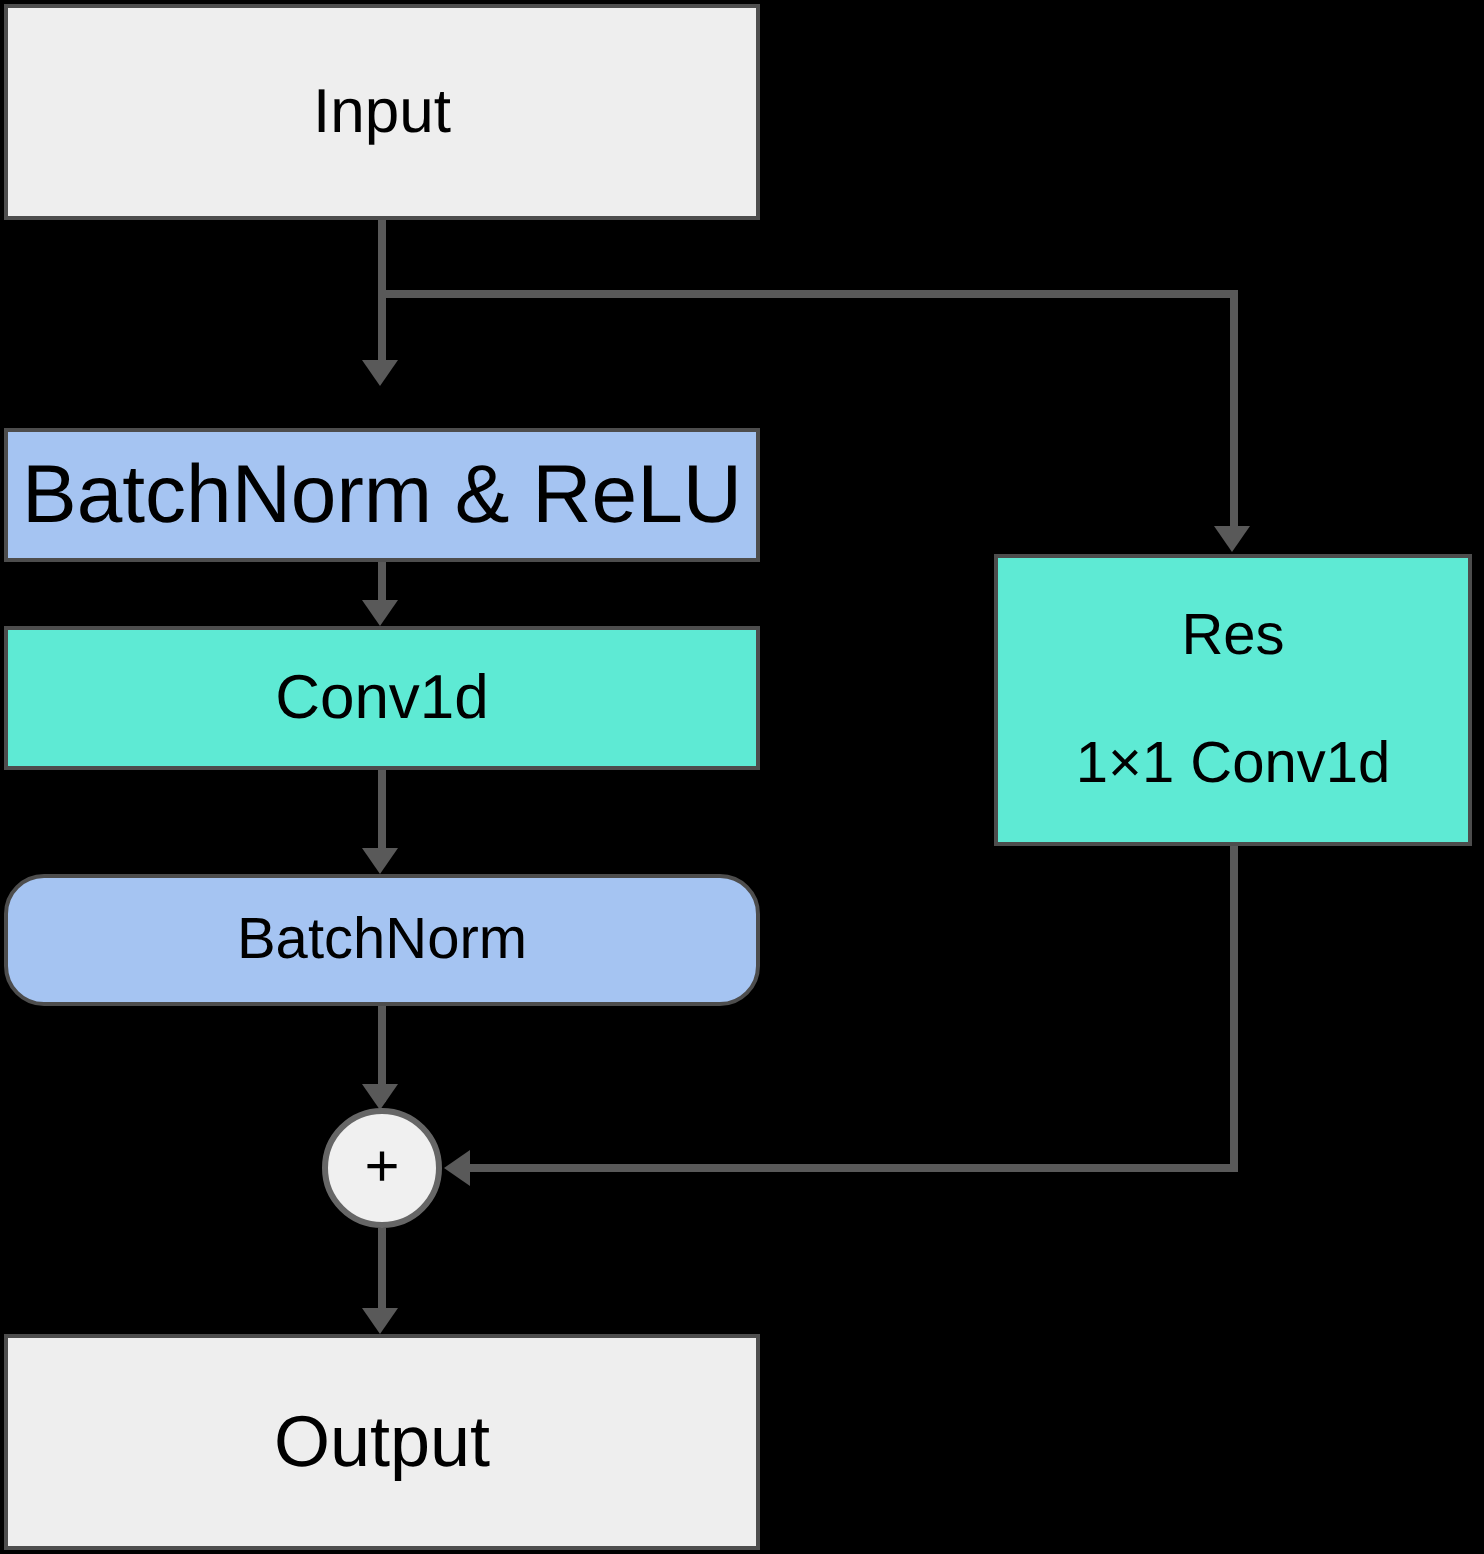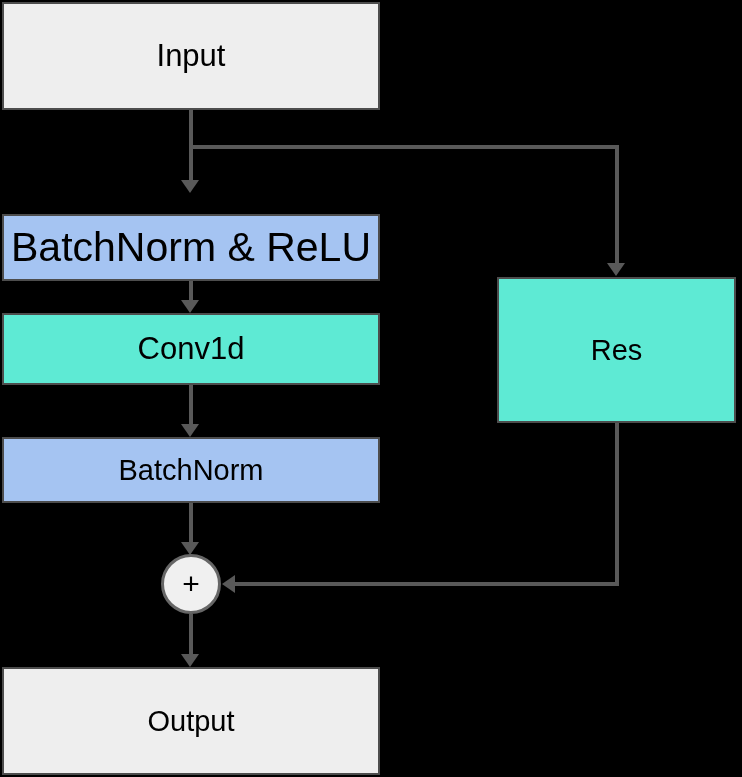--- a/index.html
+++ b/index.html
@@ -37,22 +37,22 @@
     white-space: nowrap;
   }
   .fill-gray  { background: #eeeeee; }
   .fill-blue  { background: #a5c4f2; }
   .fill-pink  { background: #5eead4; }
 
   
   #node-input      { left: 2px;   top: 2px;   width: 378px; height: 108px; font-size: 31px; }
   #node-bnrelu     { left: 2px;   top: 194px; width: 378px; height: 67px;  font-size: 41px; margin-top: 20px; }
   #node-conv1d     { left: 2px;   top: 313px; width: 378px; height: 72px;  font-size: 31px; }
-  #node-batchnorm  { left: 2px;   top: 437px; width: 378px; height: 66px;  font-size: 29px; }
-  #node-output     { left: 2px;   top: 667px; width: 378px; height: 108px; font-size: 29px; }
+  #node-batchnorm  { left: 2px;   top: 437px; width: 378px; height: 66px;  font-size: 29px; border-radius: 20px; }
+  #node-output     { left: 2px;   top: 667px; width: 378px; height: 108px; font-size: 36px; }
   #node-res        { left: 497px; top: 277px; width: 239px; height: 146px; font-size: 29px; gap: 29px; }
 
   
   #node-add {
     position: absolute;
     left: 161px;
     top: 554px;
     width: 60px;
     height: 60px;
     box-sizing: border-box;
@@ -133,20 +133,21 @@
   <div id="node-conv1d" class="node fill-pink">
     <span class="line1">Conv1d</span>
   </div>
 
   <div id="node-batchnorm" class="node fill-blue">
     <span class="line1">BatchNorm</span>
   </div>
 
   <div id="node-res" class="node fill-pink">
     <span class="line1">Res</span>
+    <span class="line2">1×1 Conv1d</span>
   </div>
 
   <div id="node-add">
     <span>+</span>
   </div>
 
   <div id="node-output" class="node fill-gray">
     <span class="line1">Output</span>
   </div>
 

